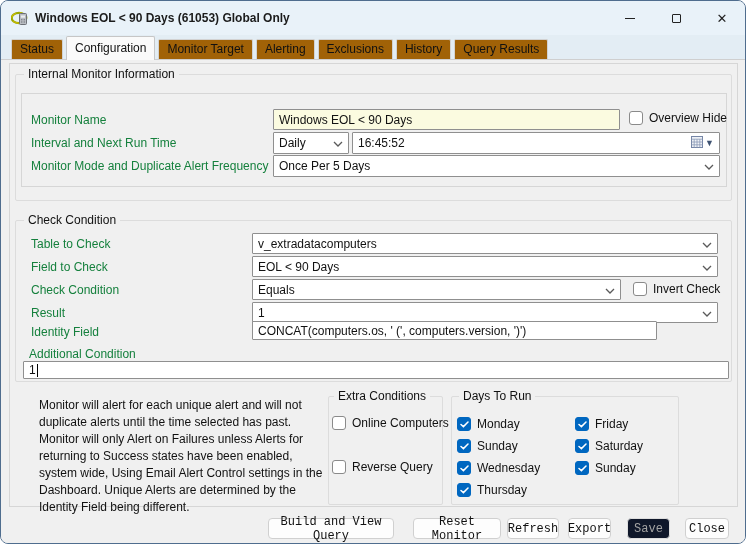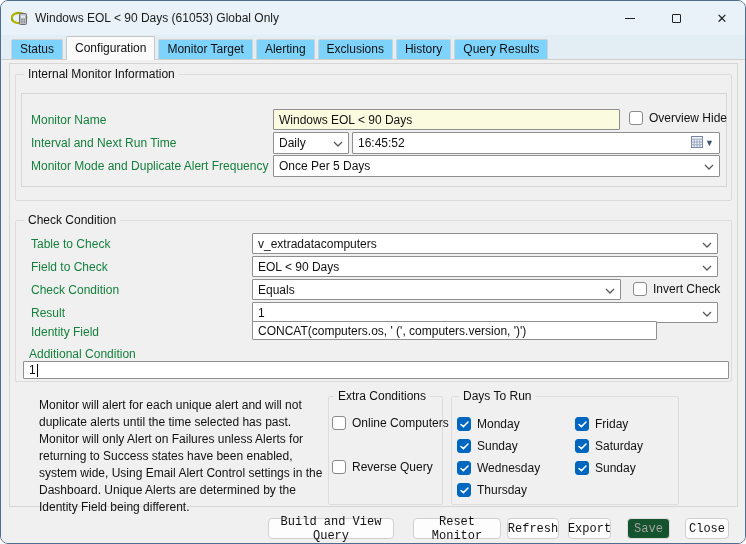--- a/index.html
+++ b/index.html
@@ -4,30 +4,30 @@
 <style>
   * { box-sizing: border-box; }
   html,body { margin:0; padding:0; background:#ffffff; }
   body { font-family:"Liberation Sans","DejaVu Sans",sans-serif; font-size:12px; color:#111; }
   .window{ position:relative; width:746px; height:544px; background:#f0f0f0;
            border:1px solid #4f6d8e; border-radius:8px; overflow:hidden; }
   .abs{ position:absolute; }
 
   
   .titlebar{ position:absolute; left:0; top:0; right:0; height:34px; background:#e9f2f9; display:flex; align-items:center; }
-  .title-text{ margin-left:34px; font-size:12px; color:#1b1b1b; }
+  .title-text{ margin-left:34px; font-size:12px; color:#1b1b1b;font-weight:bold; }
   .winbtn{ position:absolute; top:0; height:34px; width:46px; display:flex; align-items:center; justify-content:center; background:transparent; border:none; cursor:default; }
   .glyph-min{ width:10px; height:1px; background:#222; display:block; }
   .glyph-max{ width:9px; height:9px; border:1px solid #222; border-radius:1px; display:block; }
   .glyph-close{ font-size:13px; color:#222; line-height:1; }
 
   
   .tabstrip{ position:absolute; left:0; top:34px; right:0; height:25px; background:#e3edf4;
              border-bottom:1px solid #cfcfcf; display:flex; align-items:flex-end; padding-left:10px; }
-  .tab{ height:20px; line-height:19px; padding:0 8px; background:#7dd3fc; border:1px solid #d2d2d2;
+  .tab{ height:20px; line-height:19px; padding:0 8px; background:#a16207; border:1px solid #d2d2d2;
         border-bottom:none; border-radius:2px 2px 0 0; margin-right:3px; white-space:nowrap; }
   .tab.active{ height:24px; line-height:23px; background:#fafafa; border-color:#c6c6c6; margin-bottom:-1px; z-index:3; position:relative; }
 
   .page{ position:absolute; left:0; top:59px; right:0; bottom:0; background:#f0f0f0; }
 
   .panel{ border:1px solid #d6d6d6; }
   .groupbox{ border:1px solid #dcdcdc; border-radius:2px; }
   .grouplabel{ position:absolute; background:#f0f0f0; padding:0 4px; white-space:nowrap; }
 
   .label{ white-space:nowrap; color:#15803d; }
@@ -39,21 +39,21 @@
 
   .cbrow{ display:flex; align-items:center; }
   .cb{ width:14px; height:14px; border:1px solid #8a8a8a; border-radius:3px; background:#fff; display:flex; align-items:center; justify-content:center; flex:none; }
   .cb.checked{ background:#0067c0; border-color:#0067c0; }
   .cblabel{ margin-left:6px; white-space:nowrap; }
 
   .desc{ line-height:17px; color:#111; }
 
   .btn{ background:#fdfdfd; border:1px solid #d0d0d0; border-radius:4px; font-family:Liberation Mono, monospace; font-size:12px; color:#111;
         height:21px; display:flex; align-items:center; justify-content:center; padding:0; }
-  .btn.disabled{ color:#a3a3a3; background:#14532d; border-color:#dedede; }
+  .btn.disabled{ color:#a3a3a3; background:#0f172a; border-color:#dedede; }
 
   .caret-bar{ display:inline-block; width:1px; height:13px; background:#000; vertical-align:middle; margin-left:1px; }
   .tri{ color:#3f5372; font-size:9px; line-height:1; margin-left:2px; }
 </style>
 </head>
 <body>
 
 <div class="window">
 
   <div class="titlebar">

